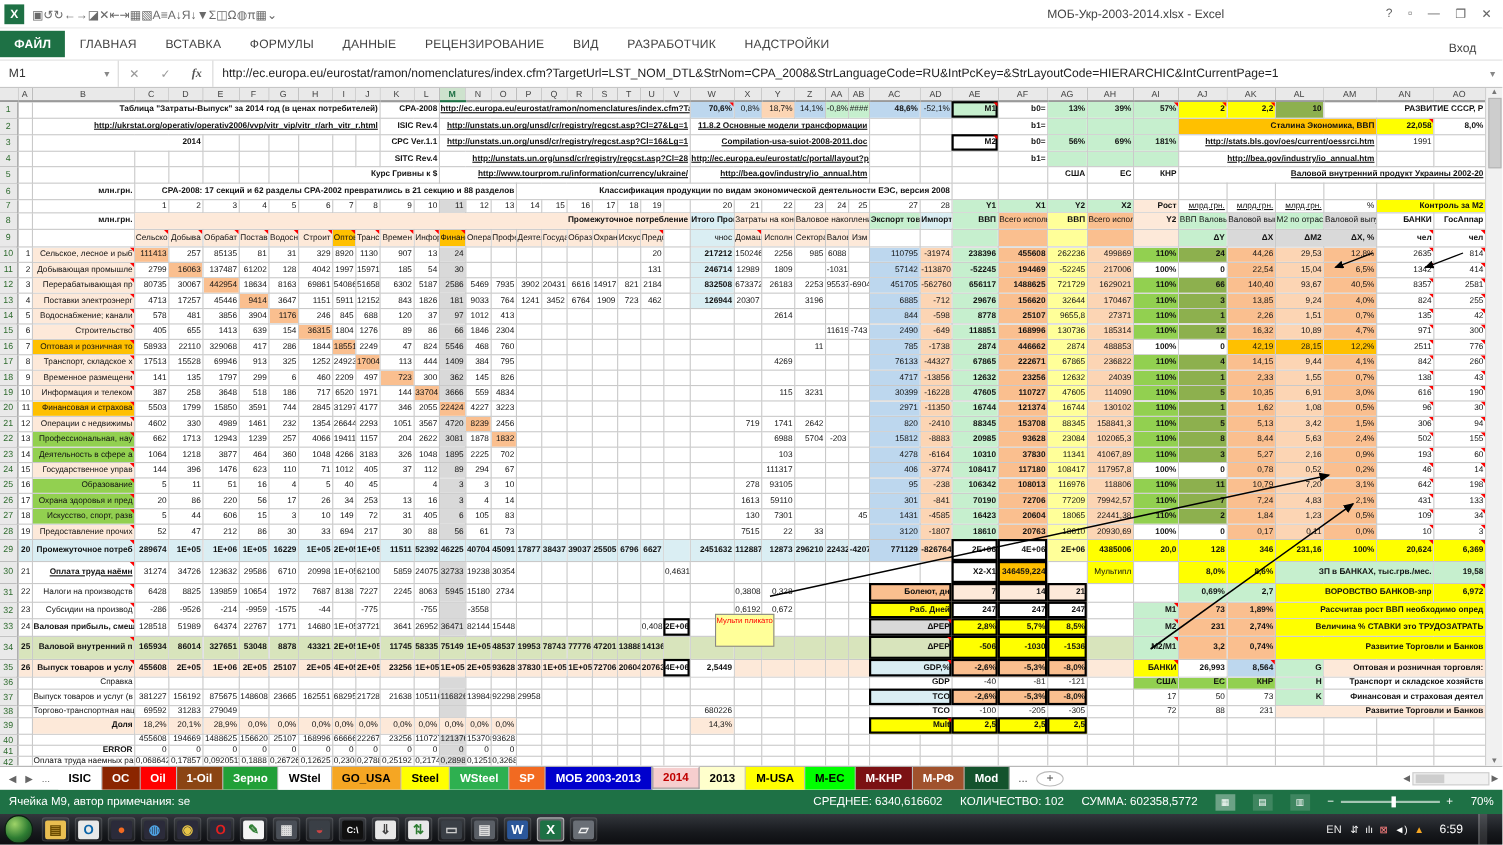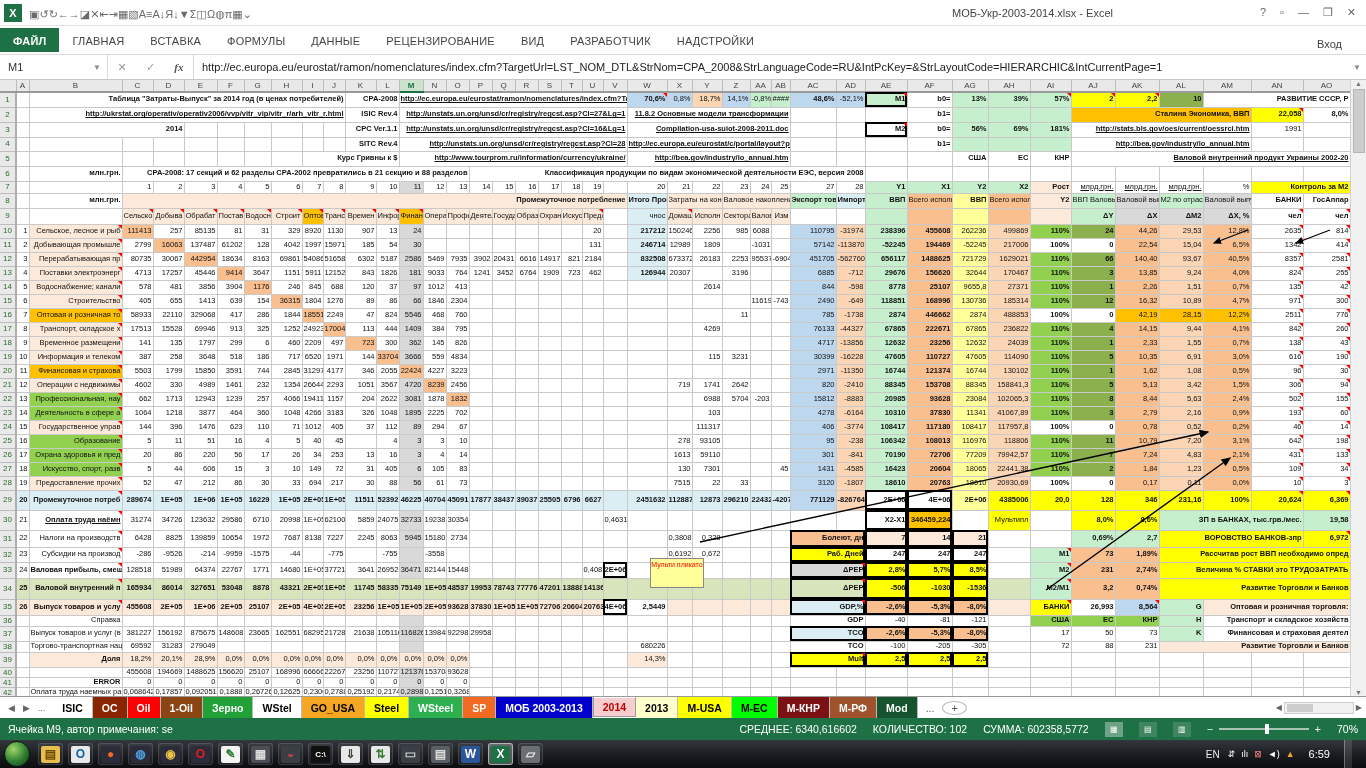--- a/index.html
+++ b/index.html
@@ -1064,21 +1064,21 @@
             <td class="cell"></td>
             <td class="cell"></td>
             <td class="cell bg-bl  ">4278</td>
             <td class="cell bg-o2  ">-6164</td>
             <td class="cell bg-gl b  ">10310</td>
             <td class="cell bg-o b  ">37830</td>
             <td class="cell bg-yl  ">11341</td>
             <td class="cell bg-o2  ">41067,89</td>
             <td class="cell c b bg-g  ">110%</td>
             <td class="cell c b bg-gd  ">3</td>
-            <td class="cell bg-o  ">2,79</td>
+            <td class="cell bg-o  ">5,27</td>
             <td class="cell bg-o2  ">2,16</td>
             <td class="cell bg-o  ">0,9%</td>
             <td class="cell cm  ">193</td>
             <td class="cell cm  ">60</td>
           </tr>
           <tr style="height:14px">
             <td class="rh">24</td>
             <td class="cell  c t ">15</td>
             <td class="cell lab bg-p cm ">Государственное управ</td>
             <td class="cell   ">144</td>

